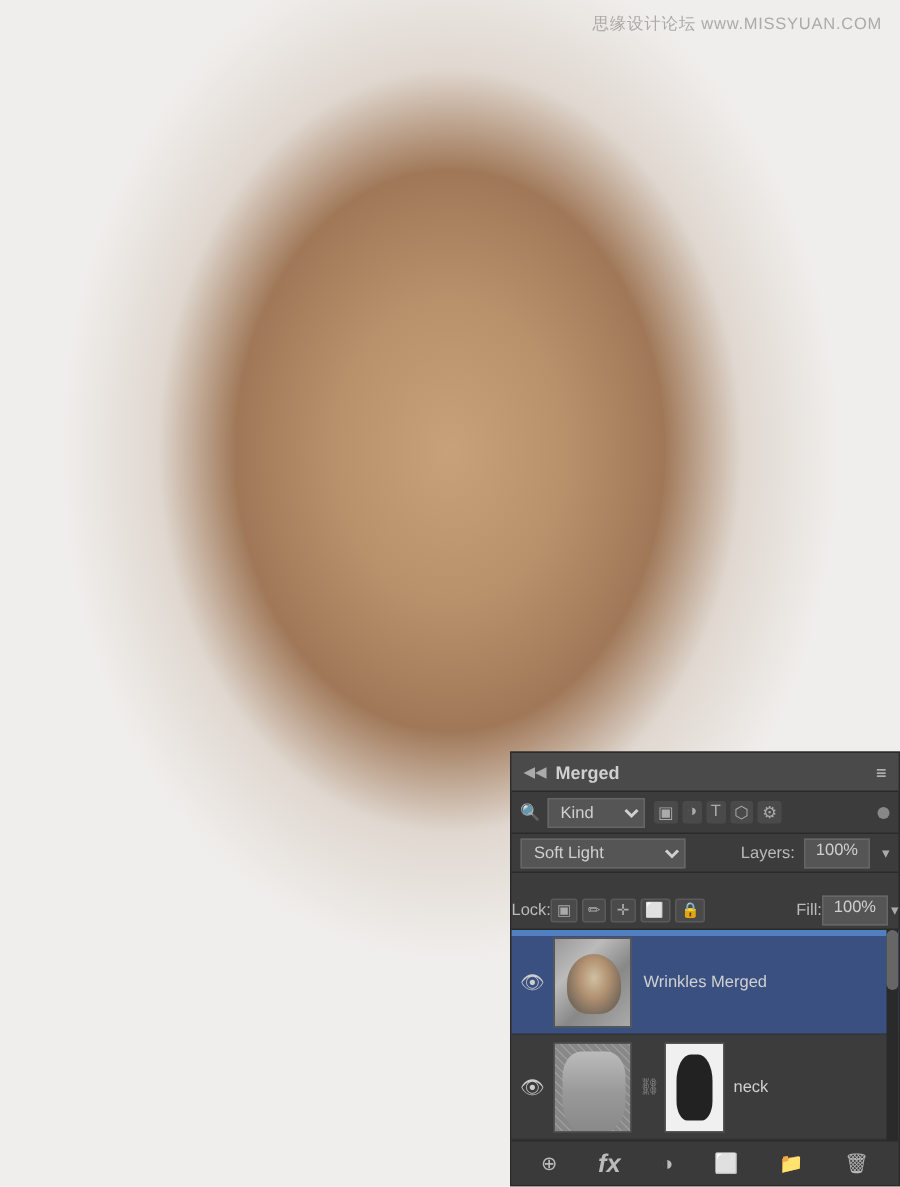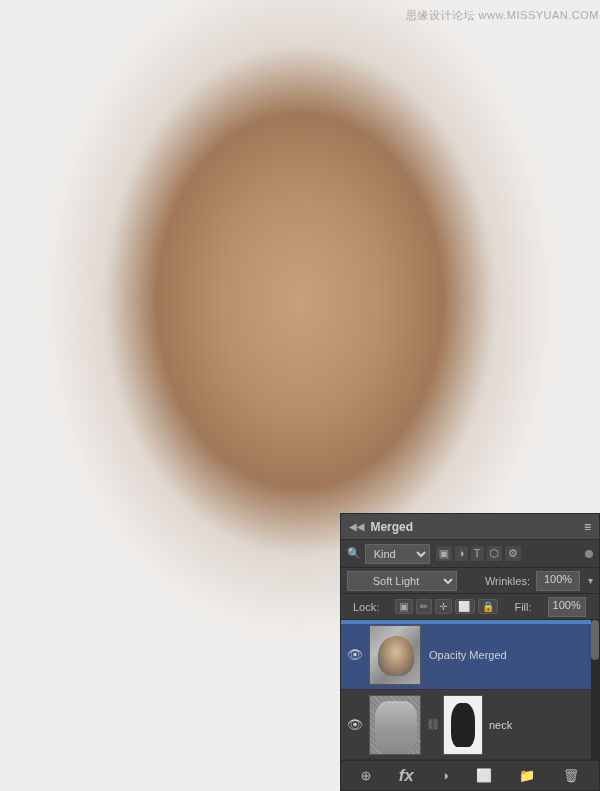--- a/index.html
+++ b/index.html
@@ -28,21 +28,21 @@
       width: 600px;
       height: 791px;
       background:
         radial-gradient(ellipse 260px 340px at 50% 38%, #c8a07a 0%, #b8906a 30%, #a07858 55%, #e0d8d0 75%, #f0eeec 100%);
     }
 
     
     .watermark {
       position: absolute;
       top: 8px;
-      right: 1px;
+      right: 12px;
       color: #aaa;
       font-size: 11px;
       font-family: Arial, sans-serif;
       letter-spacing: 0.5px;
       z-index: 5;
     }
 
     
     .layers-panel {
       position: absolute;
@@ -140,21 +140,20 @@
     }
     .blend-select {
       background: #555;
       border: 1px solid #666;
       color: #d0d0d0;
       font-size: 11px;
       padding: 1px 4px;
       width: 110px;
       height: 20px;
       cursor: pointer;
-      text-align: center;
     }
     .opacity-label {
       color: #bbb;
       font-size: 11px;
       margin-left: auto;
     }
     .opacity-value {
       color: #d0d0d0;
       font-size: 11px;
       background: #555;
@@ -162,24 +161,25 @@
       padding: 1px 4px;
       width: 44px;
       height: 20px;
       text-align: center;
     }
 
     
     .lock-row {
       display: flex;
       align-items: center;
-      padding: 3px 12px;
-      gap: 16px;
+      padding: 3px 0;
+      gap: 0;
       border-bottom: 1px solid #2a2a2a;
       height: 26px;
+      margin-top: 12px;
     }
     .lock-label {
       color: #bbb;
       font-size: 11px;
     }
     .lock-icons {
       display: flex;
       gap: 3px;
     }
     .lock-icon {
@@ -402,21 +402,21 @@
       <span class="filter-icon">⬡</span>
       <span class="filter-icon">⚙</span>
     </div>
     <div class="filter-dot"></div>
   </div>
 
   <div class="blend-row">
     <select class="blend-select">
       <option selected="">Soft Light</option>
     </select>
-    <span class="opacity-label">Wrinkles:</span>
+    <span class="opacity-label">Layers:</span>
     <div class="opacity-value">100%</div>
     <span style="color:#aaa;font-size:10px;margin-left:2px;">▾</span>
   </div>
 
   <div class="lock-row">
     <span class="lock-label">Lock:</span>
     <div class="lock-icons">
       <span class="lock-icon">▣</span>
       <span class="lock-icon">✏</span>
       <span class="lock-icon">✛</span>
@@ -429,21 +429,21 @@
   </div>
 
   <div class="layers-list">
 
     <div class="layer-row highlighted">
       <div class="selection-band"></div>
       <span class="visibility-eye">👁</span>
       <div class="layer-thumb">
         <div class="thumb-wrinkles layer-thumb-inner"></div>
       </div>
-      <span class="layer-name">Opacity Merged</span>
+      <span class="layer-name">Wrinkles Merged</span>
     </div>
 
     <div class="layer-row">
       <span class="visibility-eye">👁</span>
       <div class="layer-thumb">
         <div class="thumb-neck layer-thumb-inner">
           <div class="thumb-neck-face"></div>
         </div>
       </div>
       <span class="chain-icon">⛓</span>

